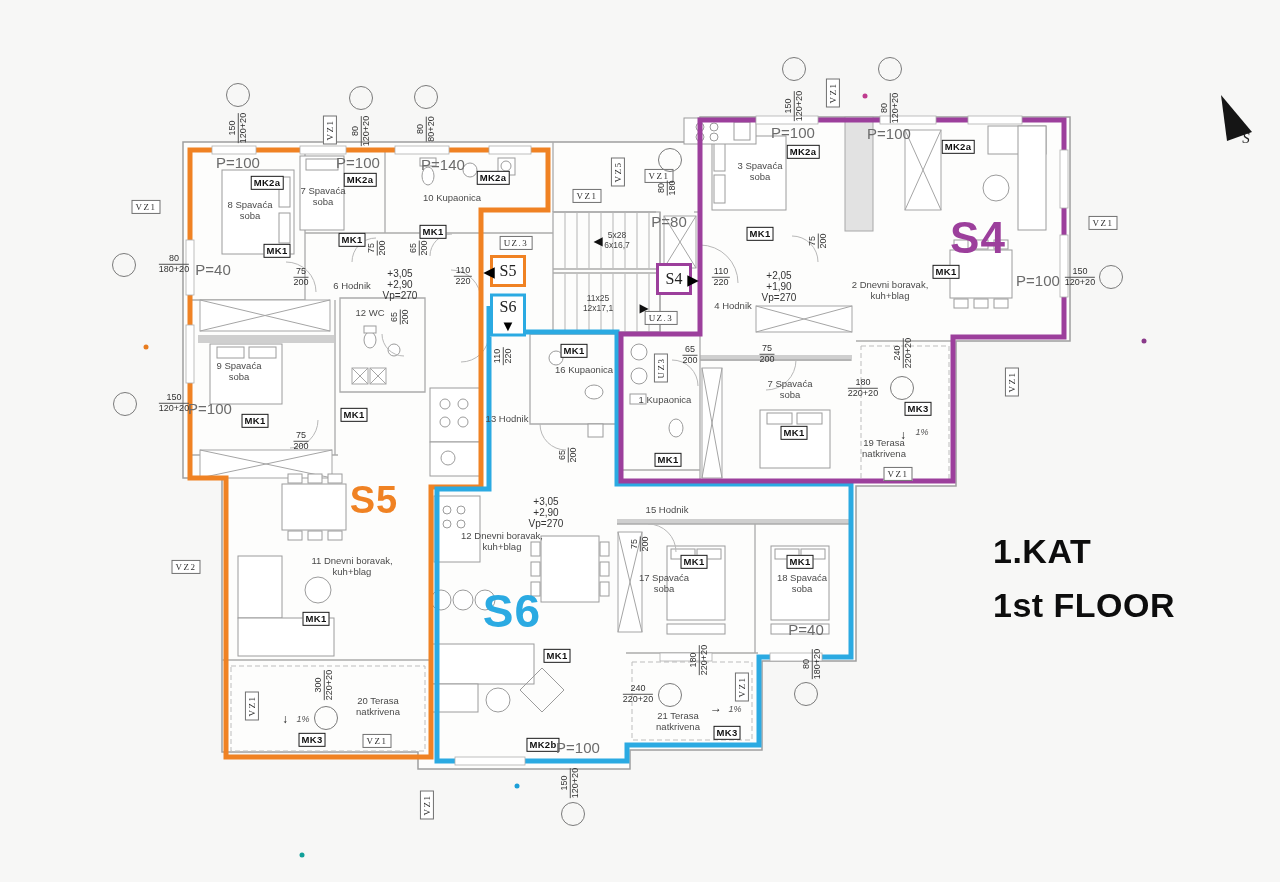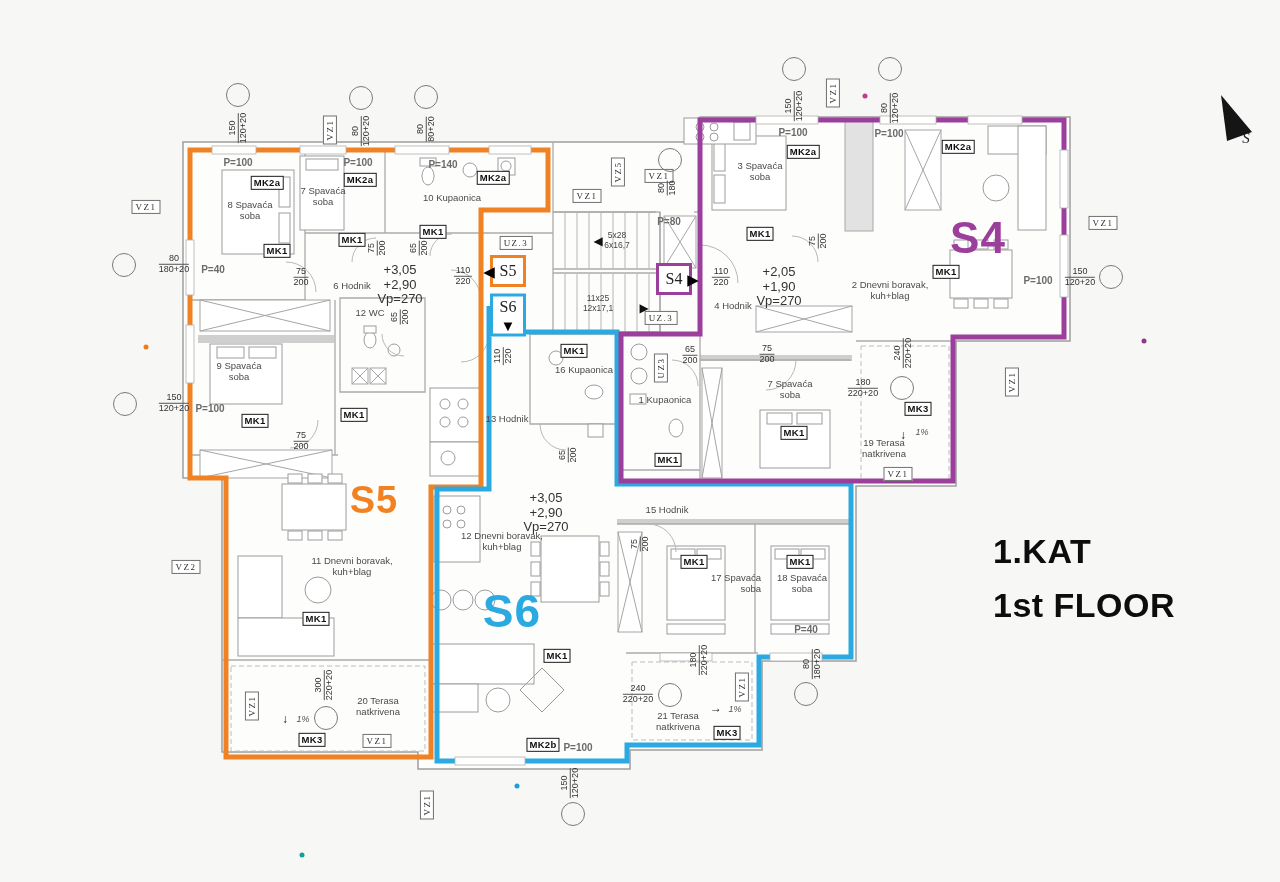--- a/index.html
+++ b/index.html
@@ -3,28 +3,28 @@
 <meta charset="utf-8">
 <style>
   html,body{margin:0;padding:0;background:#f6f6f5;}
   #stage{position:relative;width:1280px;height:882px;background:#f7f7f6;overflow:hidden;
          font-family:"Liberation Sans",sans-serif;}
   #walls{position:absolute;left:0;top:0;}
   #labels{position:absolute;left:0;top:0;width:1280px;height:882px;}
   .lbl{position:absolute;transform:translate(-50%,-50%);white-space:pre-line;text-align:center;
        color:#3c3c3c;line-height:1.15;}
   .room{font-size:9.5px;color:#4a4a4a;}
-  .p{font-size:10px;color:#6b6b6b;font-weight:bold;}
+  .p{font-size:15px;color:#6b6b6b;}
   .dim{font-size:9px;color:#333;line-height:1.08;}
   .dim .over{border-bottom:1px solid #555;padding:0 2px;}
   .mk{font-size:9.5px;font-weight:bold;border:1.3px solid #1a1a1a;background:#fff;
       padding:0 2px;color:#0f0f0f;letter-spacing:.3px;line-height:1.3;}
   .vz{font-size:9px;font-family:"Liberation Serif",serif;border:1px solid #707070;background:#fff;
       padding:0 3px;color:#2f2f2f;letter-spacing:1.5px;line-height:1.35;}
-  .lvl{font-size:13px;color:#333;line-height:1.12;}
+  .lvl{font-size:10px;color:#333;line-height:1.12;}
   .stair{font-size:8.5px;color:#444;line-height:1.12;}
   .pct{font-size:9px;color:#555;font-style:italic;}
   .arr{font-size:12px;color:#111;}
   .arrbig{font-size:15px;color:#000;}
   .big4{font-size:44px;font-weight:bold;letter-spacing:1px;}
   .big5{font-size:38px;font-weight:bold;letter-spacing:1px;}
   .big6{font-size:46px;font-weight:bold;letter-spacing:1px;}
   .entry{font-size:16px;font-family:"Liberation Serif",serif;background:#fff;border:3px solid #000;
          width:30px;height:26px;display:flex;align-items:center;justify-content:center;color:#222;}
   .e6{height:36px;align-items:flex-start;padding-top:1px;}
@@ -374,21 +374,21 @@
       <div class="lbl big6" style="left: 512px; top: 611px; color: rgb(43, 170, 226);">S6</div>
       <div class="lbl lvl" style="left: 546px; top: 513px;">+3,05
 +2,90
 Vp=270</div>
       <div class="lbl room" style="left: 502px; top: 542px;">12 Dnevni boravak,
 kuh+blag</div>
       <div class="lbl mk" style="left: 557px; top: 656px;">MK1</div>
       <div class="lbl room" style="left: 667px; top: 510px;">15 Hodnik</div>
       <div class="lbl dim" style="left: 640px; top: 544px; transform: translate(-50%, -50%) rotate(-90deg);"><div class="over">75</div><div>200</div></div>
       <div class="lbl mk" style="left: 694px; top: 562px;">MK1</div>
-      <div class="lbl room" style="left: 736px; top: 584px; text-align: right;">17 Spavaća
+      <div class="lbl room" style="left: 664px; top: 584px;">17 Spavaća
 soba</div>
       <div class="lbl mk" style="left: 800px; top: 562px;">MK1</div>
       <div class="lbl room" style="left: 802px; top: 584px;">18 Spavaća
 soba</div>
       <div class="lbl p" style="left: 806px; top: 630px;">P=40</div>
       <div class="lbl dim" style="left: 699px; top: 660px; transform: translate(-50%, -50%) rotate(-90deg);"><div class="over">180</div><div>220+20</div></div>
       <div class="lbl dim" style="left: 812px; top: 664px; transform: translate(-50%, -50%) rotate(-90deg);"><div class="over">80</div><div>180+20</div></div>
       <div class="lbl dim" style="left: 638px; top: 694px;"><div class="over">240</div><div>220+20</div></div>
       <div class="lbl room" style="left: 678px; top: 722px;">21 Terasa
 natkrivena</div>

